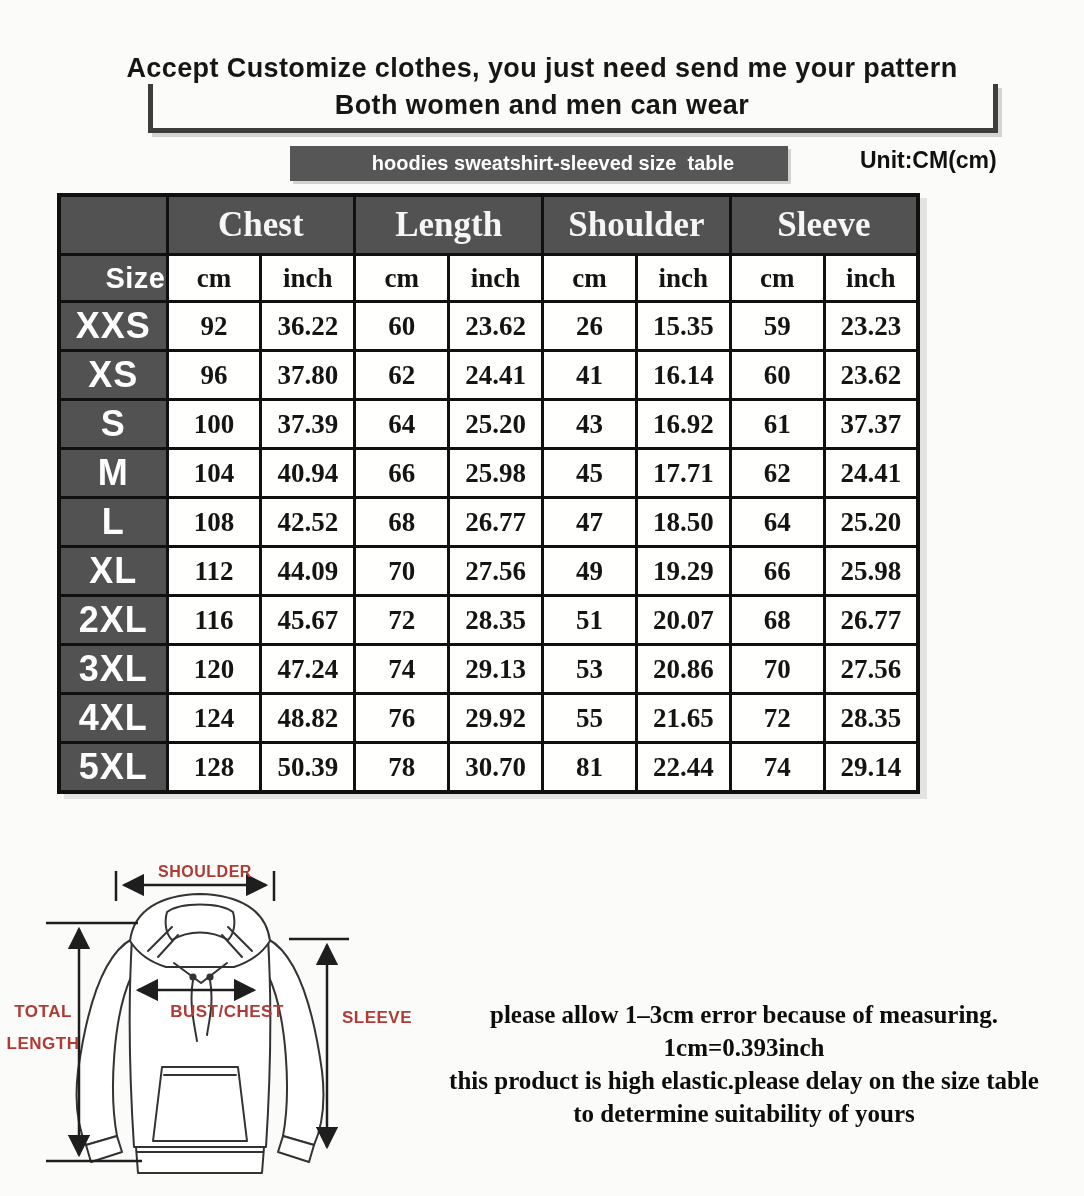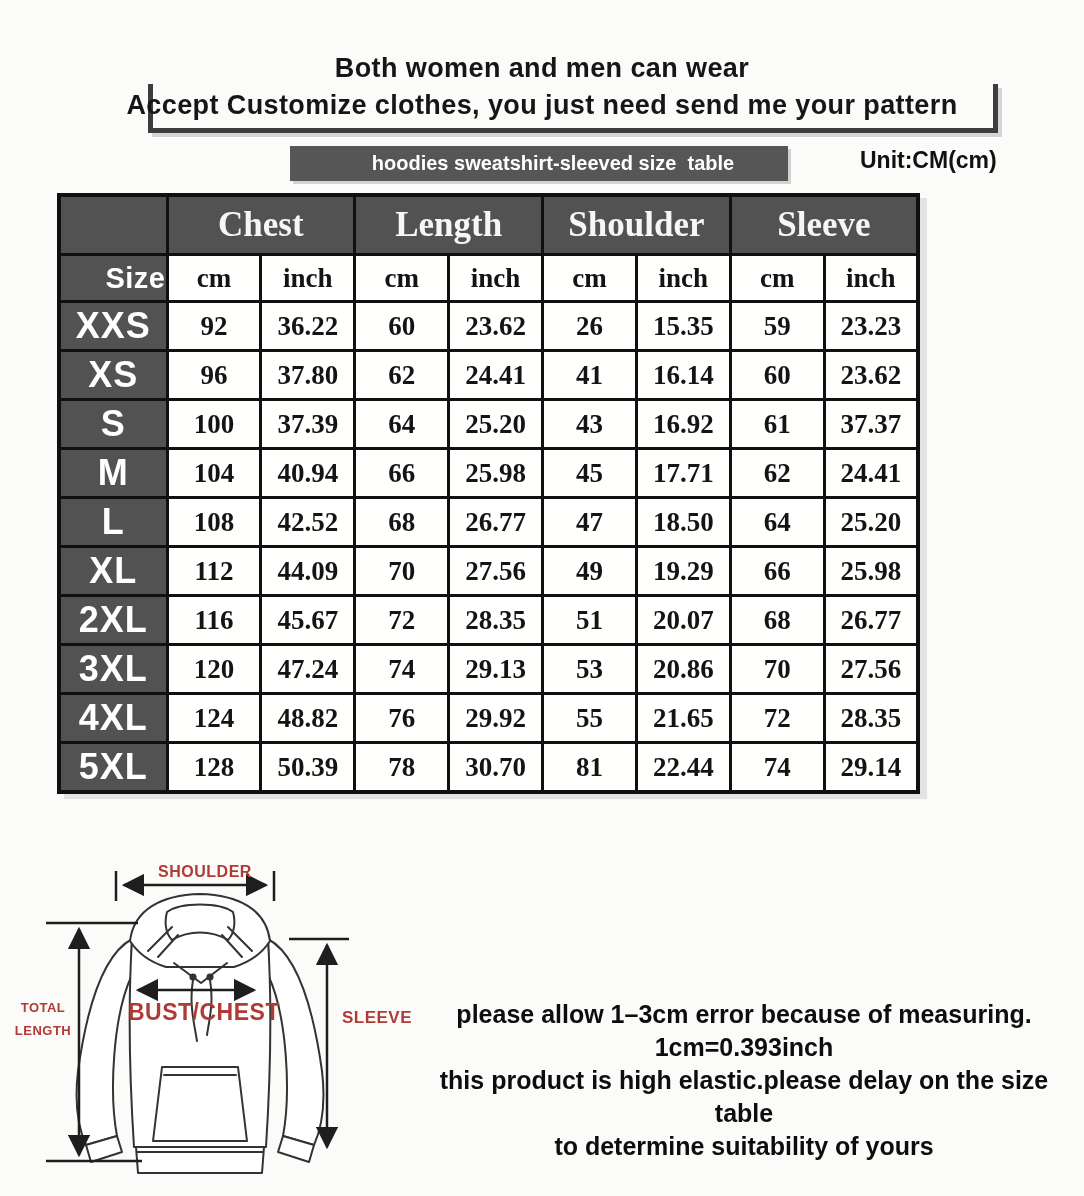--- a/index.html
+++ b/index.html
@@ -67,40 +67,40 @@
   }
 
   
   .diagram-svg { position:absolute; left:0; top:855px; }
   .diag-label {
     position:absolute; color:var(--accent-red,#b03a35);
     font-weight:bold; font-size:16px; line-height:20px;
     text-align:center; letter-spacing:.5px;
   }
   .lbl-shoulder { left:130px; top:862px; width:150px; }
-  .lbl-total    { left:4px;  top:996px; width:78px; font-size:13px; line-height:23px; }
-  .lbl-bust     { left:128px; top:1002px; width:150px; font-size:23px; }
+  .lbl-total    { left:4px;  top:996px; width:78px; font-size:17px; line-height:32px; }
+  .lbl-bust     { left:128px; top:1002px; width:150px; font-size:17px;padding-left:24px; }
   .lbl-sleeve   { left:332px; top:1008px; width:90px; font-size:17px; }
 
   
   .notes {
     position:absolute; left:408px; top:998px; width:672px;
-    text-align:center; font-family:Liberation Sans, sans-serif;
+    text-align:center; font-family:Liberation Serif, serif;
     font-weight:bold; font-size:25px; line-height:33px; color:#0d0d0d;
   }
 </style>
 </head>
 <body>
 
 <div class="page">
 
   <div class="header-bracket"></div>
   <div class="header-text">
+    <div>Accept Customize clothes, you just need send me your pattern</div>
     <div>Both women and men can wear</div>
-    <div>Accept Customize clothes, you just need send me your pattern</div>
   </div>
 
   <div class="title-bar">hoodies sweatshirt-sleeved size  table</div>
   <div class="unit-label">Unit:CM(cm)</div>
 
   <table class="size-table">
     <colgroup>
       <col style="width:108px">
       <col>
         <col>

